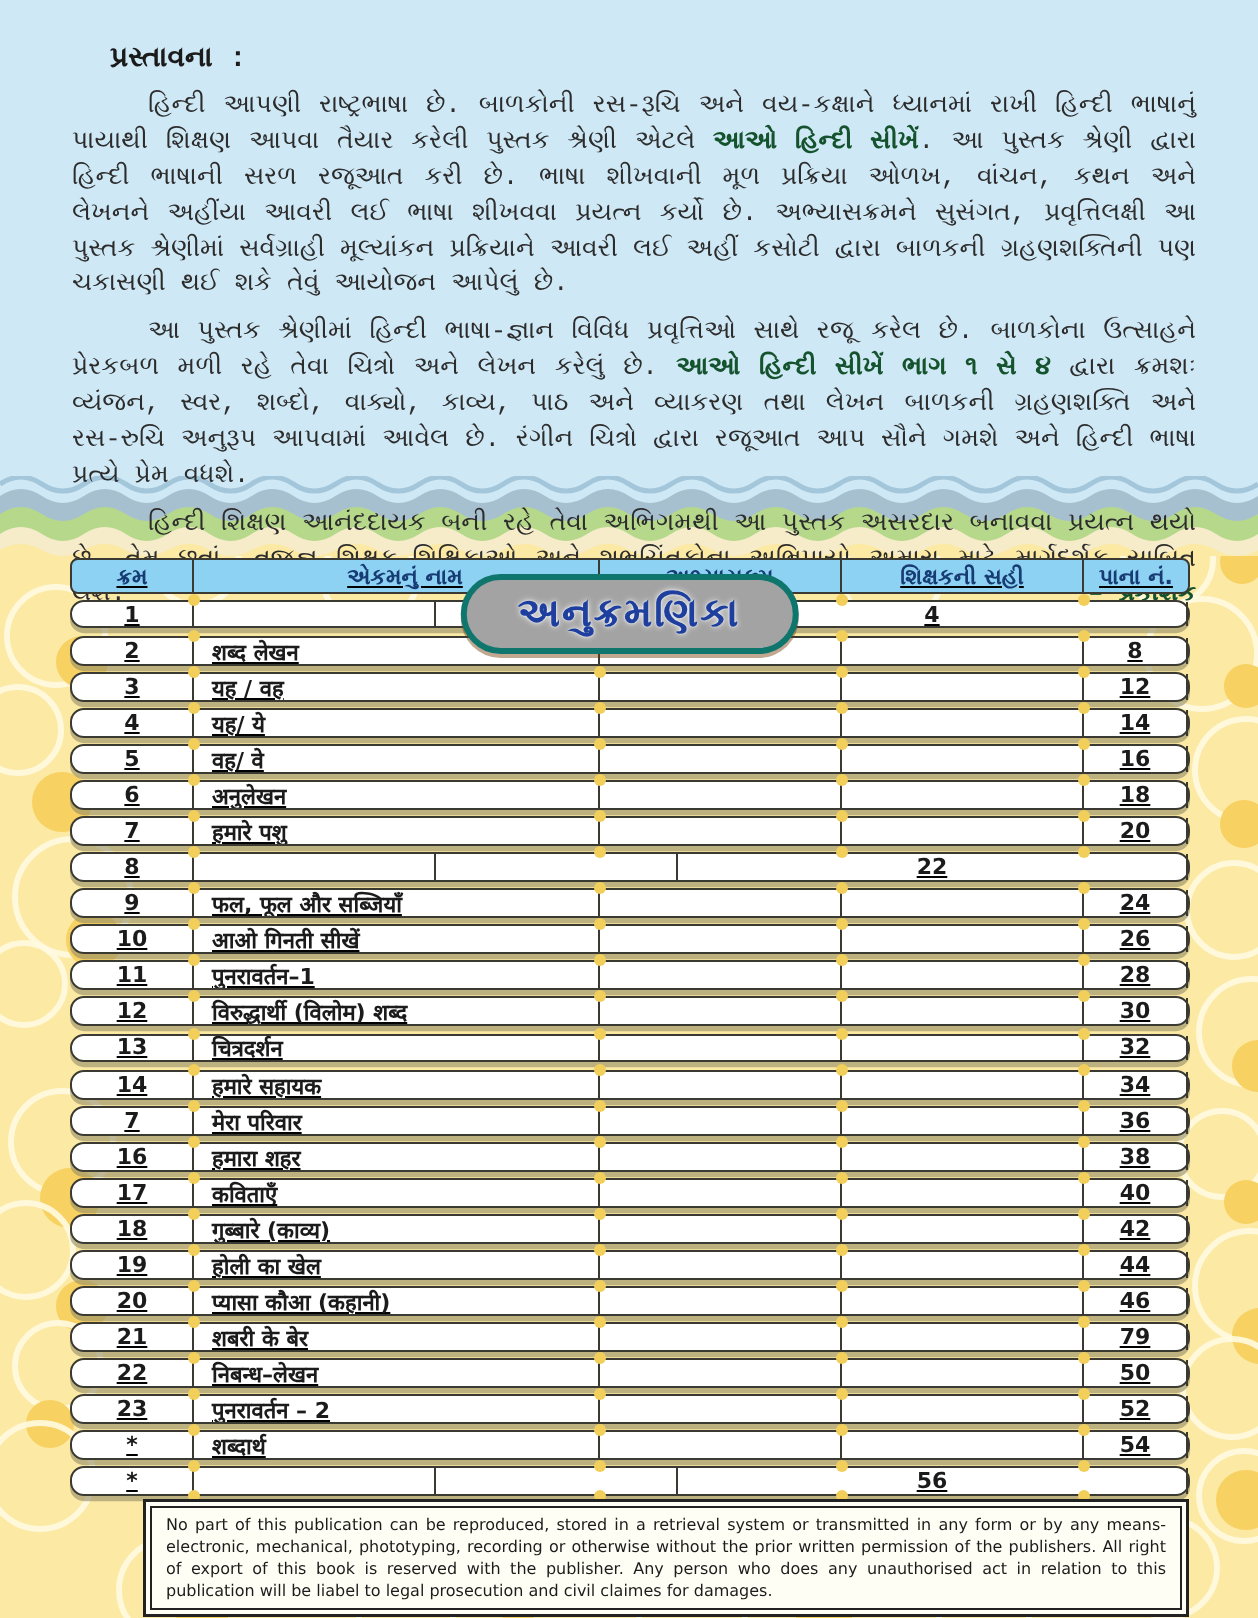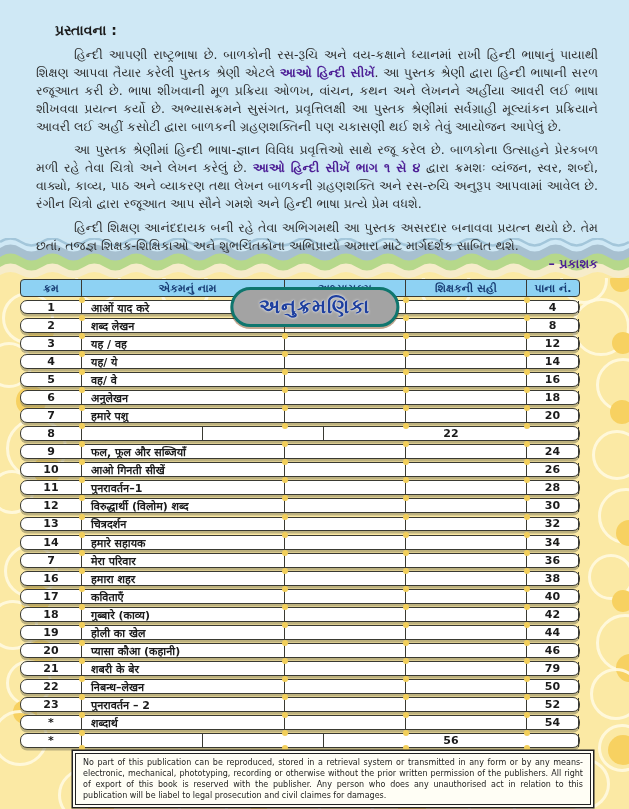--- a/index.html
+++ b/index.html
@@ -10,42 +10,42 @@
   }
 
   
   .decor { position:absolute; inset:0; z-index:1; }
   .circ { position:absolute; border-radius:50%; }
   .circ.o { border:3px solid rgba(255,250,224,0.9); }
   .circ.f { background:#f7d161; }
 
   
   .top-section { position:absolute; top:0; left:0; width:629px; height:238px; background:#cfe8f5; z-index:3; }
-  .preface { padding:22px 31px 0 36px; }
+  .preface { padding:22px 31px 0 36px;font-family:Liberation Mono, monospace; }
   .preface-heading { margin:0 0 7px 19px; font-size:14px; font-weight:bold; color:#1b1b1b; }
   .para { margin:0 0 6px; font-size:12.6px; line-height:1.42; color:#2c2c2c; text-align:justify; text-indent:38px; }
-  .para b { color:#4c1d95; }
+  .para b { color:#14532d; }
   .sig { float:right; font-size:12.6px; color:#0f0f0f; }
 
   
   .wave-svg { position:absolute; top:238px; left:0; z-index:2; display:block; }
 
   
   .pill {
     position:absolute; top:243px; left:50%; transform:translateX(-50%);
     background:#a3a3a3; border:3px solid #0f766e; border-radius:26px;
     padding:4px 26px 6px; z-index:6; box-shadow:0 2px 0 rgba(120,60,10,0.45);margin-top:44px;
   }
   .pill-text {
     font-size:20px; font-weight:bold; color:#1e3f9e; letter-spacing:1px;
     text-shadow:0 0 3px rgba(255,255,255,0.95), 0 0 1px #ffffff;
   }
 
   
-  .toc-table { position:absolute; left:20px; top:279px; width:560px; z-index:5; }
+  .toc-table { position:absolute; left:35px; top:279px; width:560px; z-index:5;text-decoration:underline; }
   .thead {
     display:flex; height:18px; background:#8ed2f3;
     border:1.6px solid #3a3a32; border-radius:4px; box-sizing:border-box;
   }
   .thead .cell {
     display:flex; align-items:center; justify-content:center;
     font-size:11px; font-weight:bold; color:#173c74; box-sizing:border-box;
     white-space:nowrap; overflow:hidden;
   }
   .thead .cell:not(:last-child) { border-right:1.6px solid #3a3a32; }
@@ -159,21 +159,20 @@
     <div class="thead">
       <div class="cell c-num">ક્રમ</div>
       <div class="cell c-name">એકમનું નામ</div>
       <div class="cell c-ab">અભ્યાસક્રમ</div>
       <div class="cell c-sign">શિક્ષકની સહી</div>
       <div class="cell c-page">પાના નં.</div>
     </div>
     <div class="trows">
         <div class="trow">
           <div class="cell c-num">1</div>
-          <div class="cell c-name">आओं याद करे</div>
           <div class="cell c-ab"></div>
           <div class="cell c-sign"></div>
           <div class="cell c-page">4</div>
           <i class="dot top" style="left: 58px;"></i>
           <i class="dot top" style="left: 260.5px;"></i>
           <i class="dot top" style="left: 381.5px;"></i>
           <i class="dot top" style="left: 502.5px;"></i>
         </div>
         <div class="trow">
           <div class="cell c-num">2</div>

